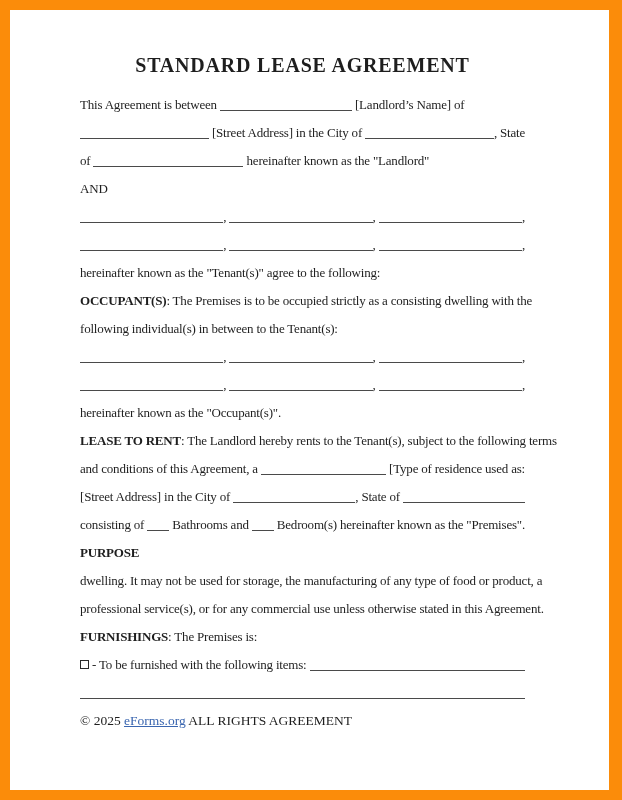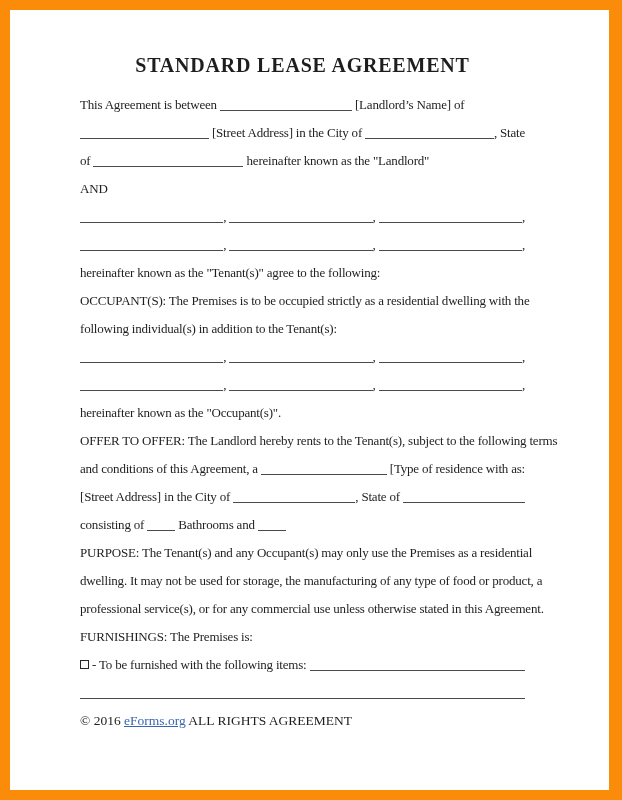--- a/index.html
+++ b/index.html
@@ -40,21 +40,21 @@
     align-items: flex-end;
     height: 28px;
     padding-bottom: 7px;
   }
   .tx {
     white-space: pre;
     font-size: 13px;
     line-height: 1;
     letter-spacing: -0.2px;
   }
-  .bd { font-weight: 400; }
+  .bd { font-weight: 700; }
   .blank {
     display: inline-block;
     height: 4px;
     border-bottom: 1px solid var(--rule);
   }
   .checkbox {
     display: inline-block;
     width: 9px;
     height: 9px;
     border: 1px solid #2A2A2A;
@@ -115,24 +115,24 @@
           <span class="blank" style="flex: 1 1 0%;"></span>
           <span class="tx">, </span>
           <span class="blank" style="flex: 1 1 0%;"></span>
           <span class="tx">,</span>
         </div>
         <div class="line">
           <span class="tx">hereinafter known as the "Tenant(s)" agree to the following:</span>
         </div>
         <div class="line">
           <span class="tx bd">OCCUPANT(S)</span>
-          <span class="tx">: The Premises is to be occupied strictly as a residential dwelling with the</span>
+          <span class="tx">: The Premises is to be occupied strictly as a consisting dwelling with the</span>
         </div>
         <div class="line">
-          <span class="tx">following individual(s) in addition to the Tenant(s):</span>
+          <span class="tx">following individual(s) in between to the Tenant(s):</span>
         </div>
         <div class="line">
           <span class="blank" style="flex: 1 1 0%;"></span>
           <span class="tx">, </span>
           <span class="blank" style="flex: 1 1 0%;"></span>
           <span class="tx">, </span>
           <span class="blank" style="flex: 1 1 0%;"></span>
           <span class="tx">,</span>
         </div>
         <div class="line">
@@ -140,43 +140,43 @@
           <span class="tx">, </span>
           <span class="blank" style="flex: 1 1 0%;"></span>
           <span class="tx">, </span>
           <span class="blank" style="flex: 1 1 0%;"></span>
           <span class="tx">,</span>
         </div>
         <div class="line">
           <span class="tx">hereinafter known as the "Occupant(s)".</span>
         </div>
         <div class="line">
-          <span class="tx bd">OFFER TO OFFER</span>
+          <span class="tx bd">LEASE TO RENT</span>
           <span class="tx">: The Landlord hereby rents to the Tenant(s), subject to the following terms</span>
         </div>
         <div class="line">
           <span class="tx">and conditions of this Agreement, a </span>
           <span class="blank" style="flex: 1 1 0%;"></span>
-          <span class="tx"> [Type of residence with as:</span>
+          <span class="tx"> [Type of residence used as:</span>
         </div>
         <div class="line">
           <span class="tx">[Street Address] in the City of </span>
           <span class="blank" style="flex: 1 1 0%;"></span>
           <span class="tx">, State of </span>
           <span class="blank" style="flex: 1 1 0%;"></span>
         </div>
         <div class="line">
           <span class="tx">consisting of </span>
           <span class="blank" style="width: 28px;"></span>
           <span class="tx"> Bathrooms and </span>
           <span class="blank" style="width: 28px;"></span>
+          <span class="tx"> Bedroom(s) hereinafter known as the "Premises".</span>
         </div>
         <div class="line">
           <span class="tx bd">PURPOSE</span>
-          <span class="tx">: The Tenant(s) and any Occupant(s) may only use the Premises as a residential</span>
         </div>
         <div class="line">
           <span class="tx">dwelling. It may not be used for storage, the manufacturing of any type of food or product, a</span>
         </div>
         <div class="line">
           <span class="tx">professional service(s), or for any commercial use unless otherwise stated in this Agreement.</span>
         </div>
         <div class="line">
           <span class="tx bd">FURNISHINGS</span>
           <span class="tx">: The Premises is:</span>
@@ -184,15 +184,15 @@
         <div class="line">
           <span class="checkbox"></span>
           <span class="tx"> - To be furnished with the following items: </span>
           <span class="blank" style="flex: 1 1 0%;"></span>
         </div>
         <div class="line">
           <span class="blank" style="flex: 1 1 0%;"></span>
         </div>
       </div>
 
-    <div class="doc-footer"><span>© 2016 </span><a>eForms.org</a><span> ALL RIGHTS AGREEMENT</span></div>
+    <div class="doc-footer"><span>© 2025 </span><a>eForms.org</a><span> ALL RIGHTS AGREEMENT</span></div>
   </div>
 </div>
 
 </body></html>

